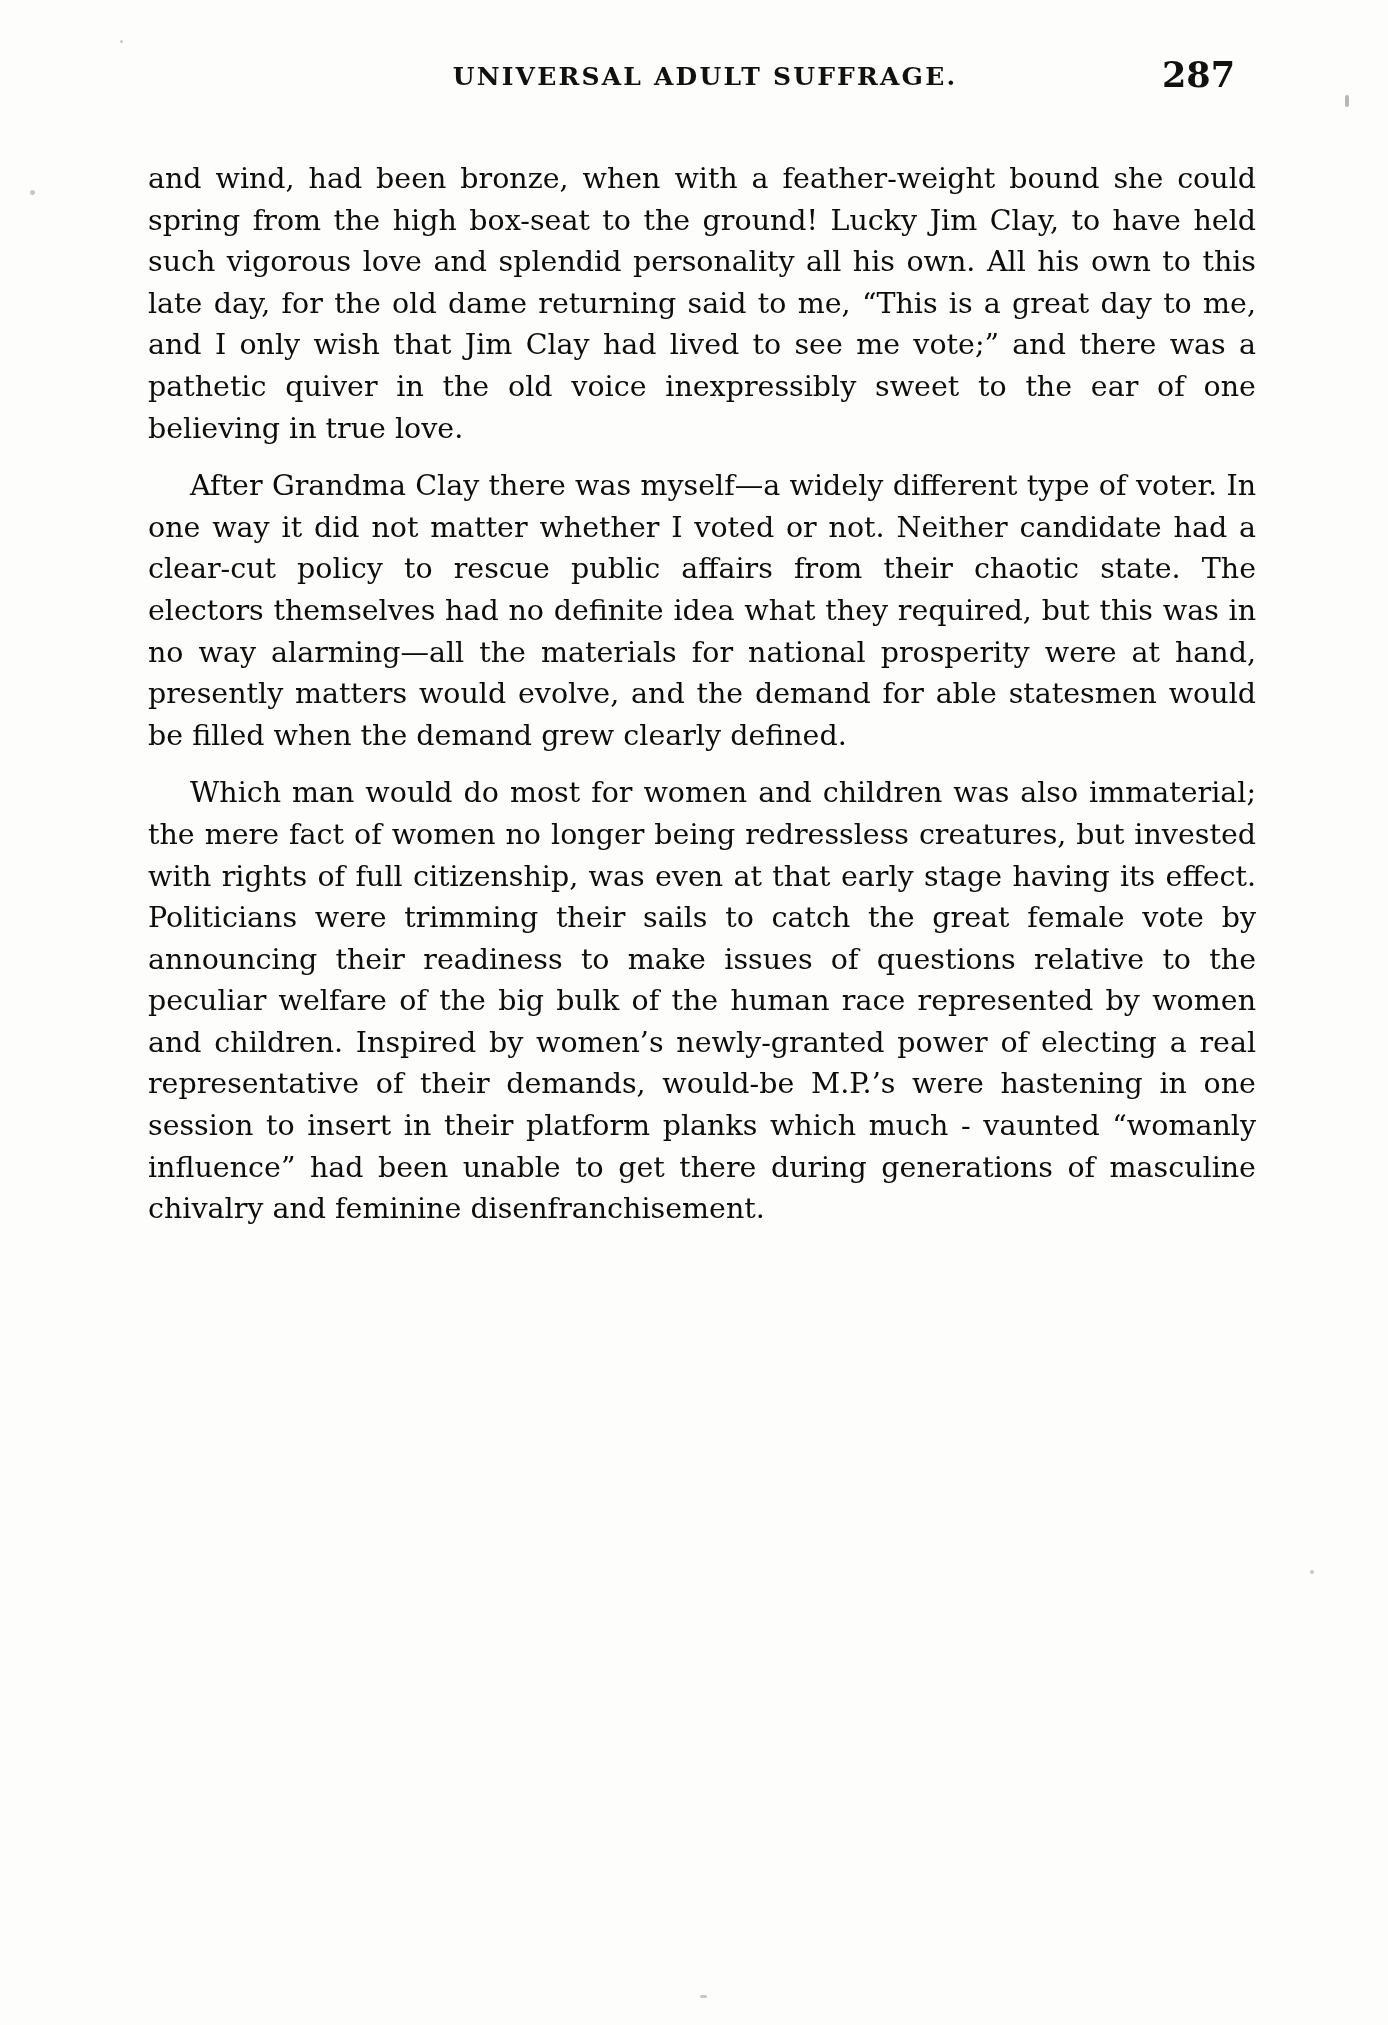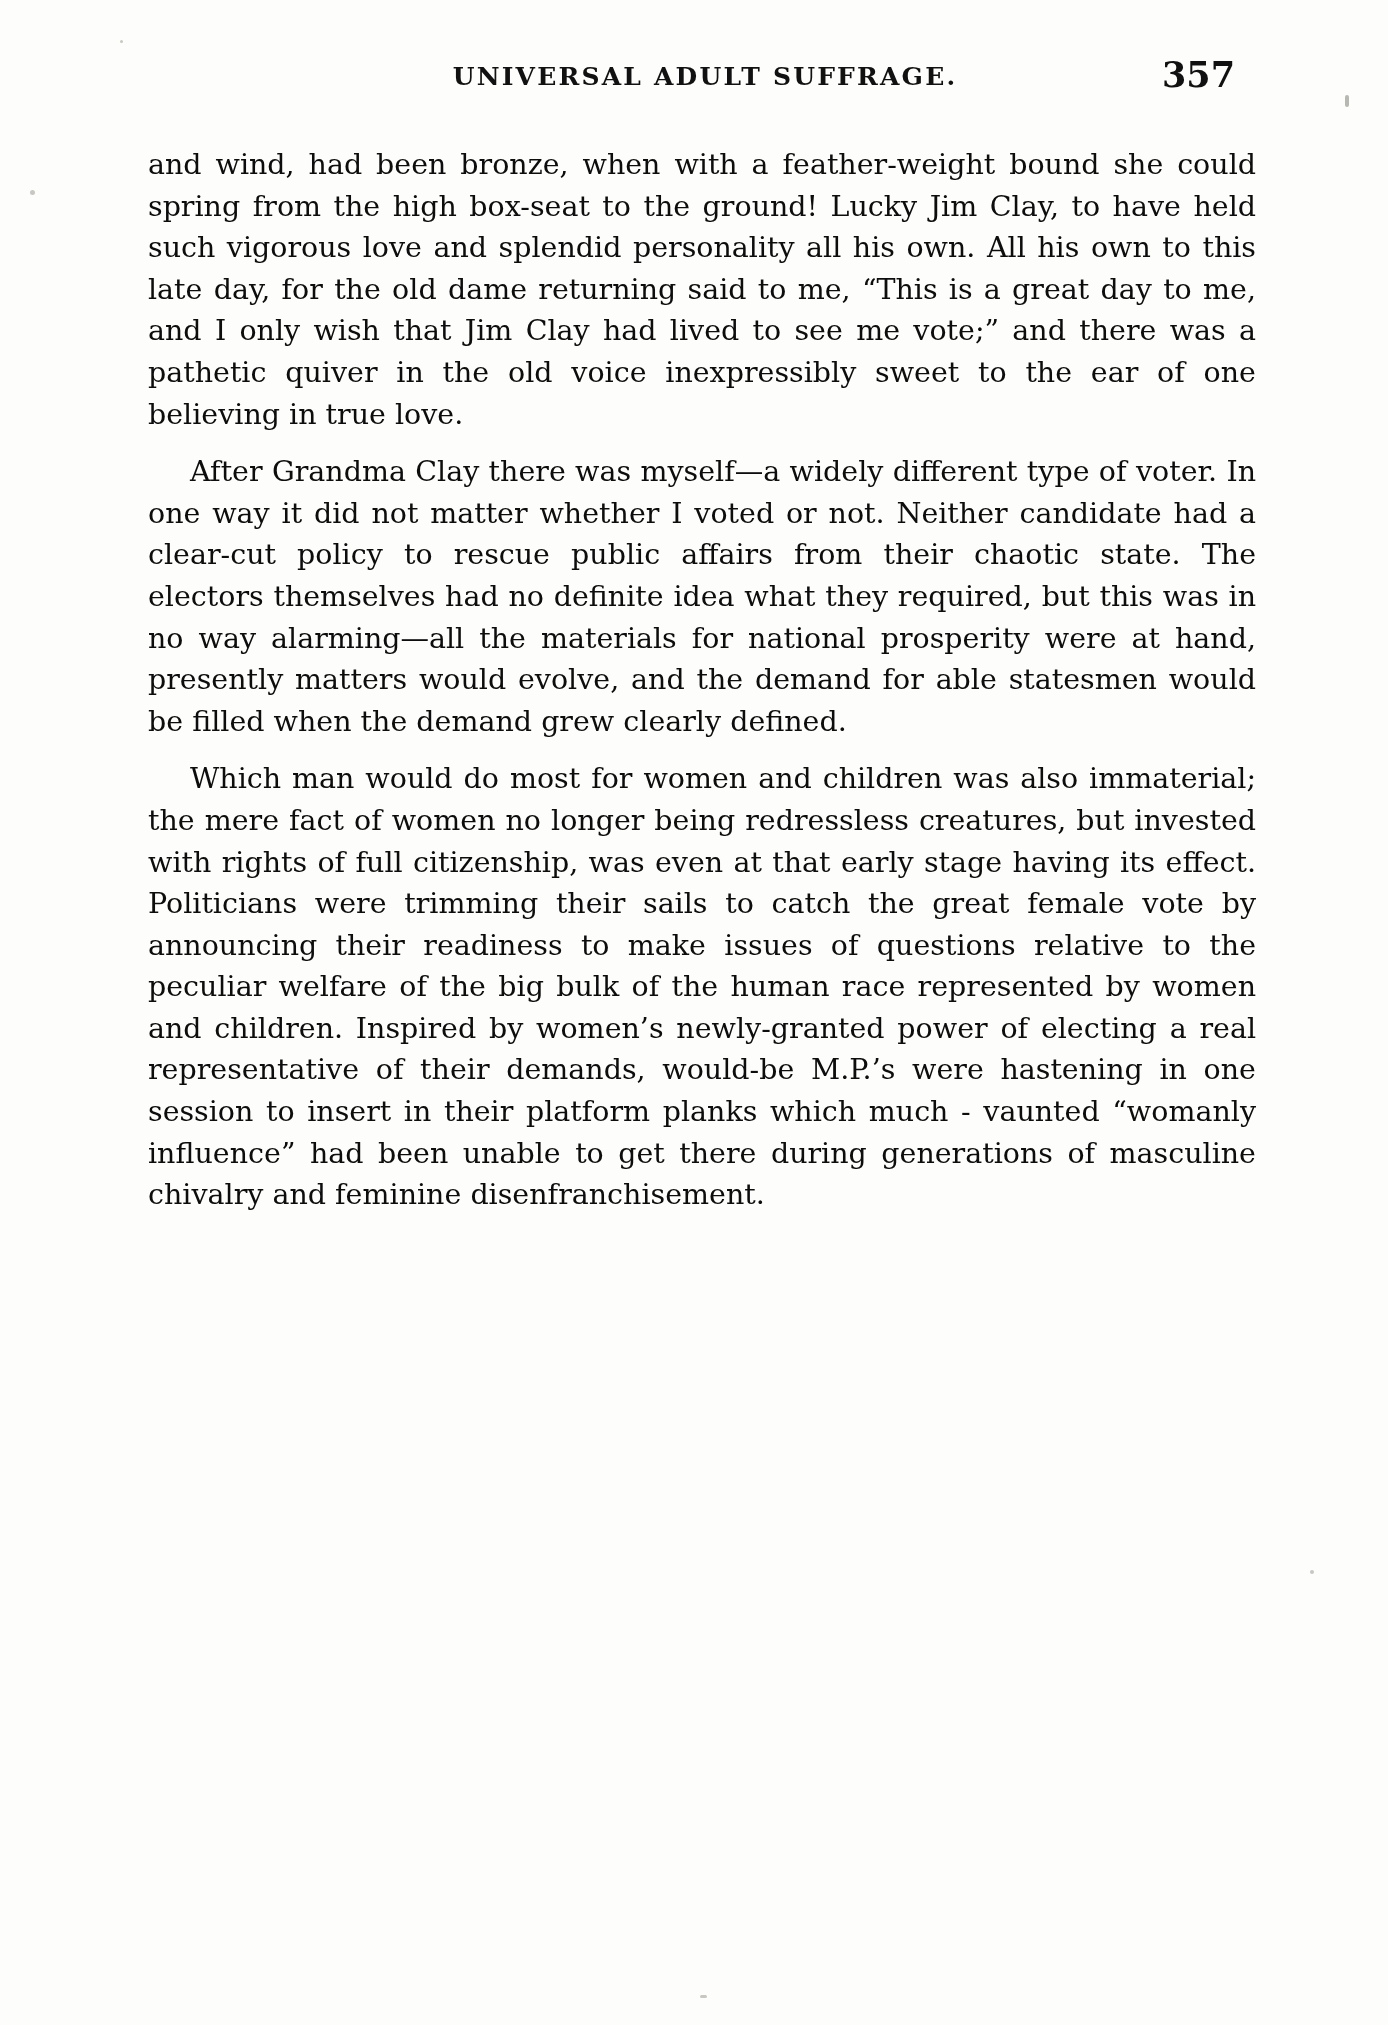--- a/index.html
+++ b/index.html
@@ -44,21 +44,21 @@
     position: absolute;
     right: 25px;
     top: -8px;
     font-family: "DejaVu Serif", serif;
     font-size: 35px;
     font-weight: 700;
     color: #111;
   }
   .body-text {
     position: absolute;
-    top: 144px;
+    top: 158px;
     left: 148px;
     width: 1108px;
     font-family: "DejaVu Serif", serif;
     font-size: 28.5px;
     line-height: 41.6px;
     color: #0d0d0d;
   }
   .para {
     margin: 0;
     text-align: justify;
@@ -84,21 +84,21 @@
   .s4 { left: 700px; top: 1995px; width: 7px; height: 3px; border-radius:2px;}
   .s5 { left: 120px; top: 40px; width: 3px; height: 3px; }
 </style>
 </head>
 <body>
 
 <div class="page">
 
   <div class="header">
     <span class="running-title">UNIVERSAL ADULT SUFFRAGE.</span>
-    <span class="page-number">357</span>
+    <span class="page-number">287</span>
   </div>
 
   <div class="body-text">
     <p class="para">and wind, had been bronze, when with a feather-weight bound she could spring from the high box-seat to the ground!   Lucky Jim Clay, to have held such vigorous love and splendid personality all his own.   All his own to this late day, for the old dame returning said to me, “This is a great day to me, and I only wish that Jim Clay had lived to see me vote;” and there was a pathetic quiver in the old voice inexpressibly sweet to the ear of one believing in true love.</p>
     <p class="para indent">After Grandma Clay there was myself—a widely different type of voter.   In one way it did not matter whether I voted or not.   Neither candidate had a clear-cut policy to rescue public affairs from their chaotic state.   The electors themselves had no definite idea what they required, but this was in no way alarming—all the materials for national prosperity were at hand, presently matters would evolve, and the demand for able statesmen would be filled when the demand grew clearly defined.</p>
     <p class="para indent">Which man would do most for women and children was also immaterial; the mere fact of women no longer being redressless creatures, but invested with rights of full citizenship, was even at that early stage having its effect. Politicians were trimming their sails to catch the great female vote by announcing their readiness to make issues of questions relative to the peculiar welfare of the big bulk of the human race represented by women and children.   Inspired by women’s newly-granted power of electing a real representative of their demands, would-be M.P.’s were hastening in one session to insert in their platform planks which much - vaunted “womanly influence” had been unable to get there during generations of masculine chivalry and feminine disenfranchisement.</p>
   </div>
 
   <span class="speck s1"></span>
   <span class="speck s2"></span>

